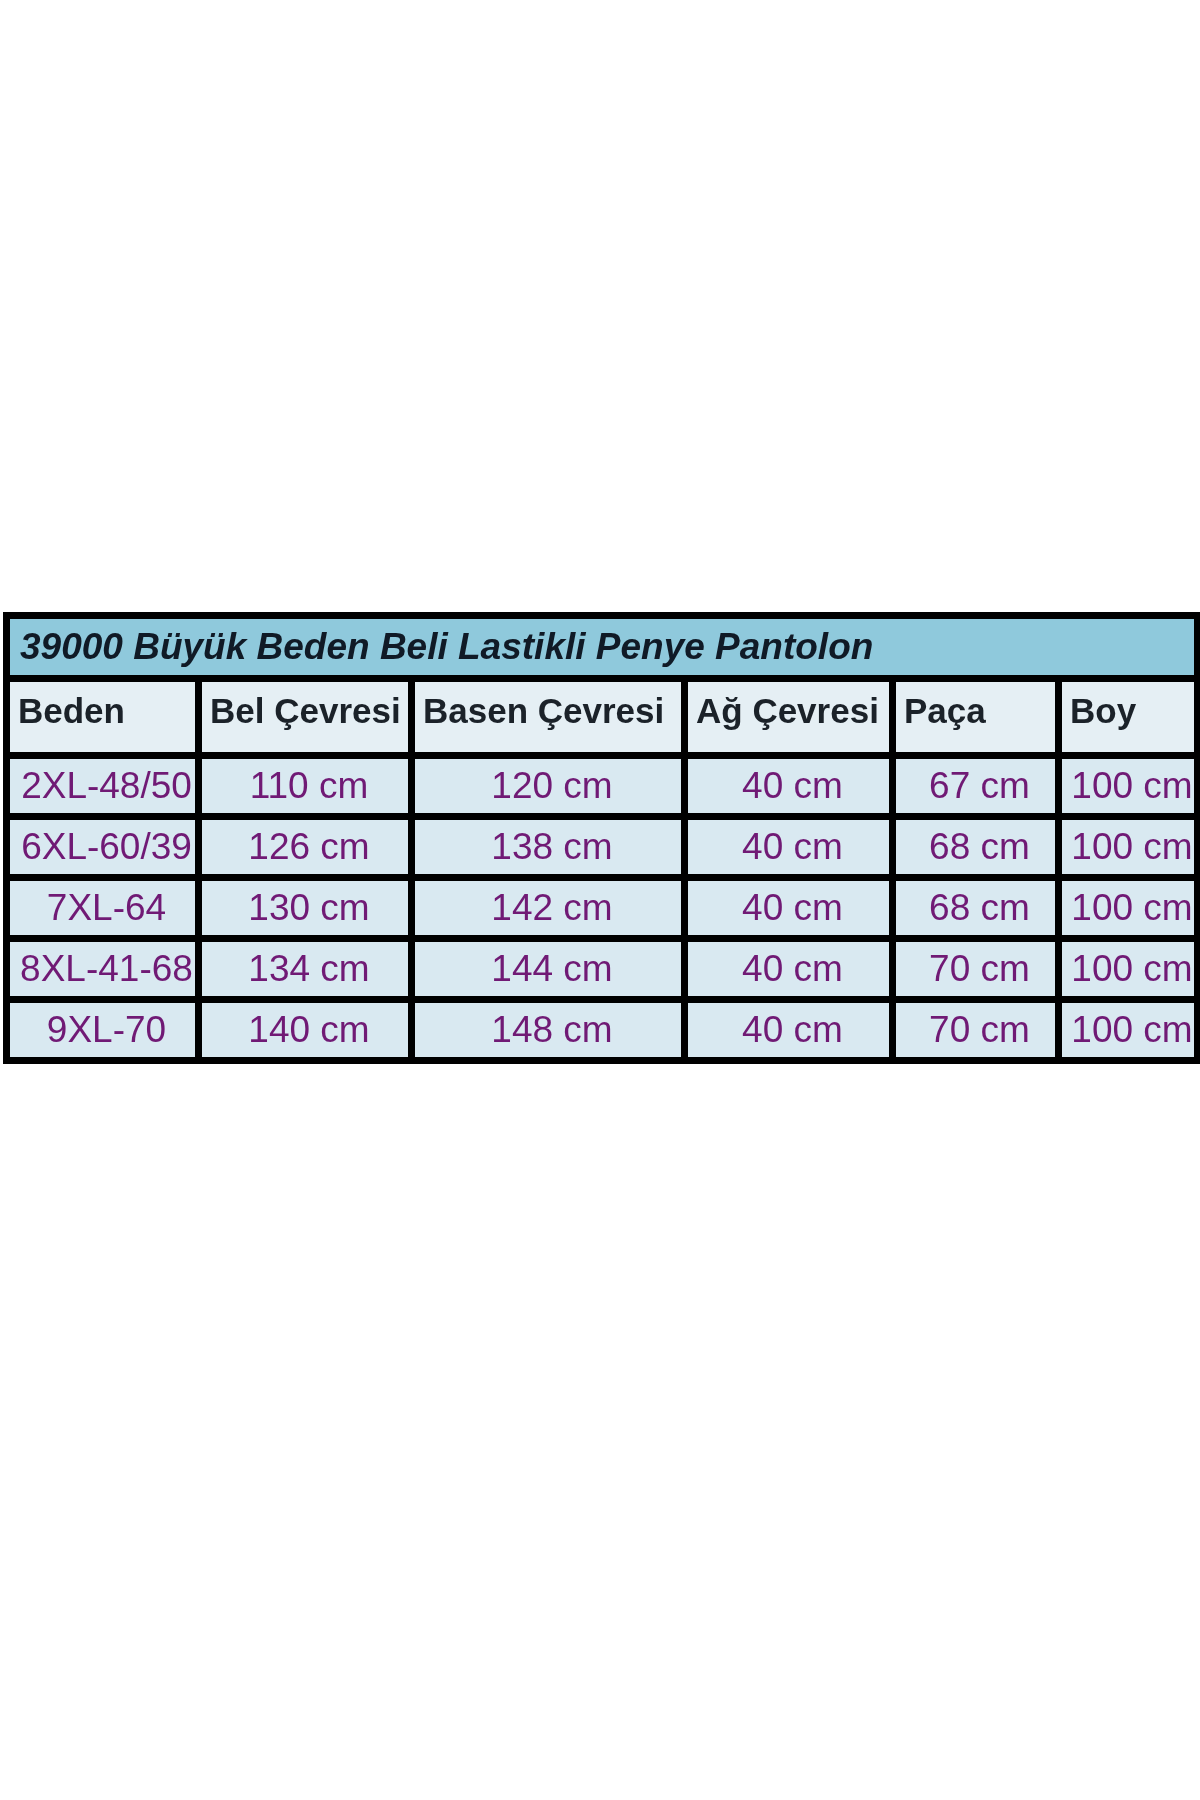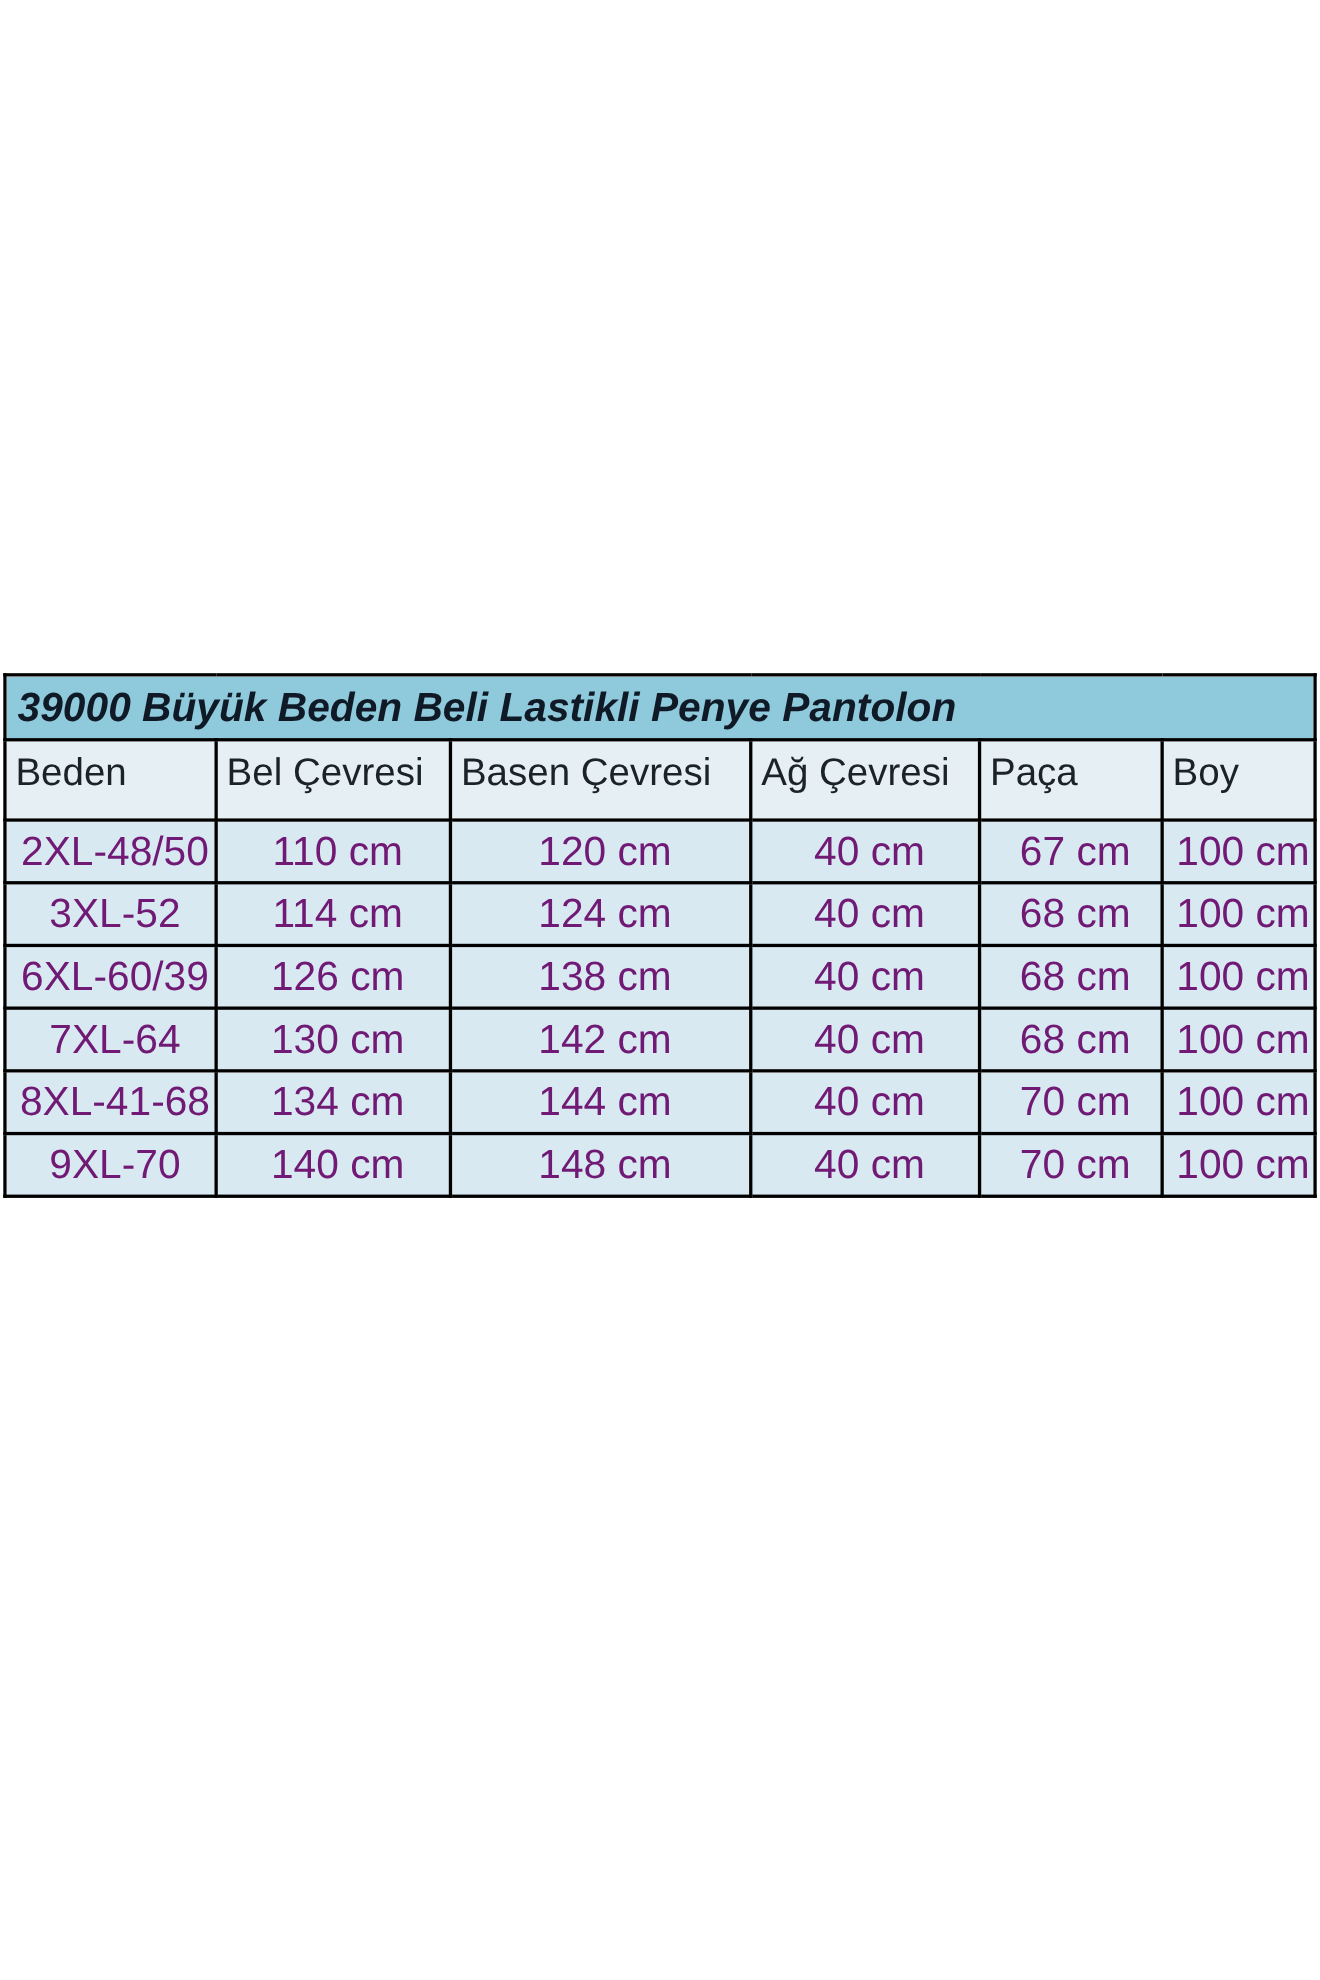--- a/index.html
+++ b/index.html
@@ -19,40 +19,40 @@
     position: absolute;
     left: 3px;
     top: 612px;
     width: 1191px;
     border-collapse: collapse;
     table-layout: fixed;
     background: #ffffff;
   }
   table.size-chart td,
   table.size-chart th {
-    border: 3px solid #000000;
+    border: 7px solid #000000;
     overflow: hidden;
     white-space: nowrap;
     vertical-align: middle;
   }
   .title-cell {
     background: #8fc9dc;
     color: #101a26;
     font-weight: bold;
     font-style: italic;
     font-size: 37px;
     height: 56px;
     padding: 0 0 0 10px;
     text-align: left;
     border-bottom: 4px solid #121212;
   }
   th.col-header {
     background: #e5eff4;
     color: #1b2229;
-    font-weight: normal;
+    font-weight: bold;
     font-size: 35px;
     height: 58px;
     padding: 0 0 12px 8px;
     text-align: left;
     border-bottom: 4px solid #121212;
   }
   td.data-cell {
     background: #d9e9f1;
     color: #701a75;
     font-size: 37px;
@@ -88,28 +88,20 @@
       </tr>
       <tr>
         <td class="data-cell">2XL-48/50</td>
         <td class="data-cell">110 cm</td>
         <td class="data-cell">120 cm</td>
         <td class="data-cell">40 cm</td>
         <td class="data-cell">67 cm</td>
         <td class="data-cell">100 cm</td>
       </tr>
       <tr>
-        <td class="data-cell">3XL-52</td>
-        <td class="data-cell">114 cm</td>
-        <td class="data-cell">124 cm</td>
-        <td class="data-cell">40 cm</td>
-        <td class="data-cell">68 cm</td>
-        <td class="data-cell">100 cm</td>
-      </tr>
-      <tr>
         <td class="data-cell">6XL-60/39</td>
         <td class="data-cell">126 cm</td>
         <td class="data-cell">138 cm</td>
         <td class="data-cell">40 cm</td>
         <td class="data-cell">68 cm</td>
         <td class="data-cell">100 cm</td>
       </tr>
       <tr>
         <td class="data-cell">7XL-64</td>
         <td class="data-cell">130 cm</td>

